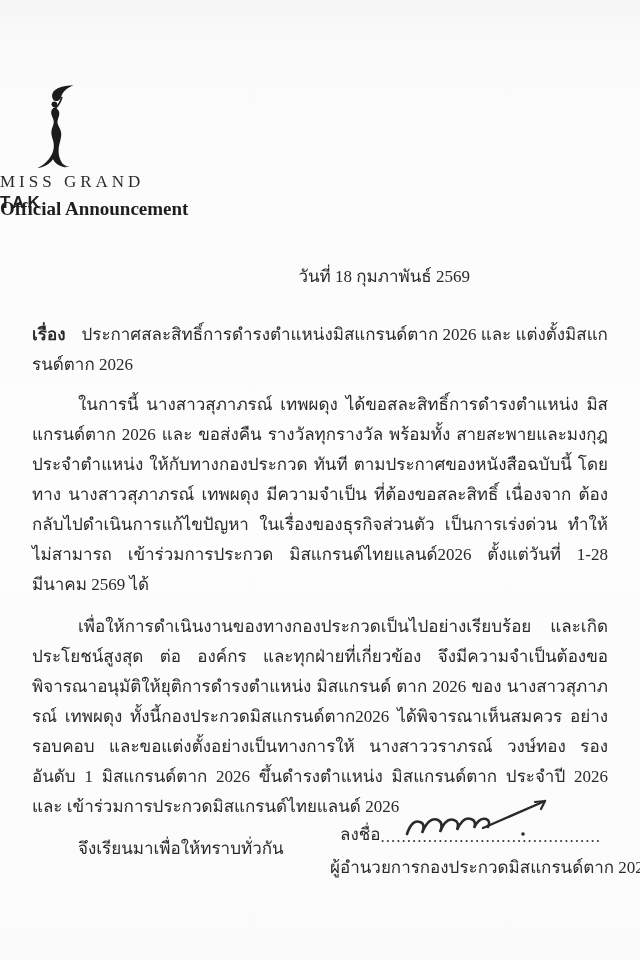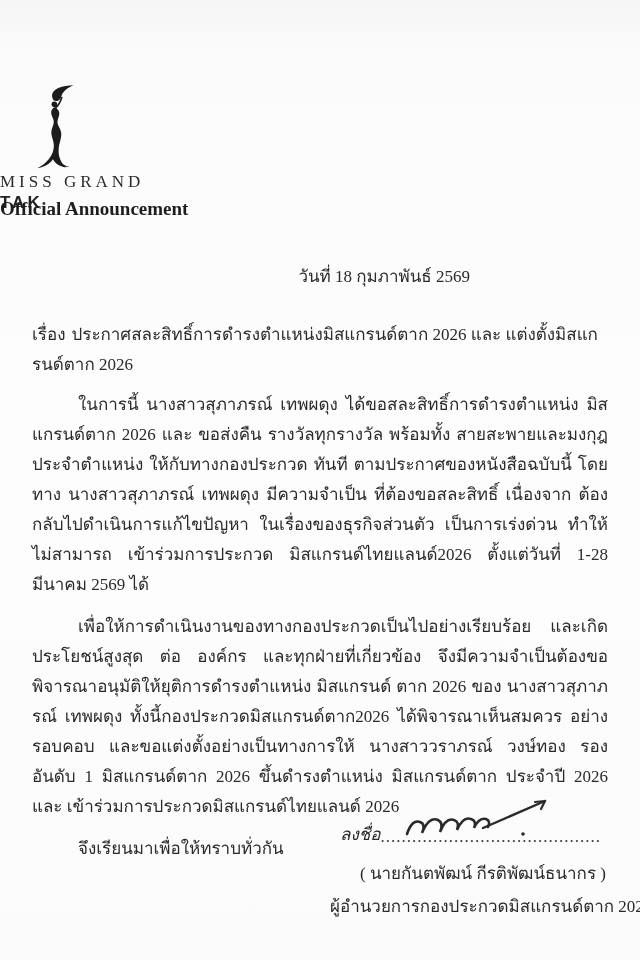--- a/index.html
+++ b/index.html
@@ -41,38 +41,38 @@
   .dateline{
     position:absolute;top:262px;left:0;width:532px;
     text-align:right;padding-right:62px;box-sizing:border-box;
     font-size:17px;color:#2a2a2a;
   }
   .letter{
     position:absolute;top:320px;left:32px;width:576px;
     font-size:17px;line-height:30px;color:#2a2a2a;
   }
   .subject{margin:0 0 10px 0;text-align:left;}
-  .subject .subject-label{font-weight:normal;margin-right:6px;}
+  .subject .subject-label{font-weight:bold;margin-right:16px;}
   .para{
     margin:0 0 12px 0;
     text-indent:46px;
     text-align:justify;
   }
   .closing{margin:6px 0 0 0;text-indent:46px;}
   
   .sig-block{
     position:absolute;top:820px;left:0;width:640px;
     font-size:17px;color:#2a2a2a;
   }
   .sig-line{
     position:relative;
     margin-left:340px;
     white-space:nowrap;
   }
-  .sig-label{display:inline-block;font-style:italic;}
+  .sig-label{display:inline-block;}
   .sig-dots{
     display:inline-block;
     letter-spacing:1px;
     overflow:hidden;
     max-width:220px;
     vertical-align:bottom;
     color:#3a3a3a;
   }
   .sig-script{
     position:absolute;left:55px;top:-26px;width:170px;height:52px;
@@ -145,17 +145,16 @@
                  q5 -15 13 -12 q6 2 2 11
                  q7 -17 16 -13 q6 3 2 12
                  q6 -15 14 -12 q6 2 3 10
                  q6 -14 14 -11 q6 2 3 9
                  q5 -11 12 -9 q5 2 2 8" fill="none" stroke="#2a2a2a" stroke-width="2.6" stroke-linecap="round"></path>
         <path d="M88 34 L150 7" fill="none" stroke="#2a2a2a" stroke-width="2.4" stroke-linecap="round"></path>
         <path d="M150 7 l-10 1 m10 -1 l-4 8" fill="none" stroke="#2a2a2a" stroke-width="2.2" stroke-linecap="round"></path>
         <circle cx="128" cy="40" r="1.8" fill="#2a2a2a"></circle>
       </svg>
     </div>
-    <div class="sig-name">( นายกันตพัฒน์ กีรติพัฒน์ธนากร )</div>
     <div class="sig-title">ผู้อำนวยการกองประกวดมิสแกรนด์ตาก 2026</div>
   </div>
 
 </div>
 
 </body></html>

